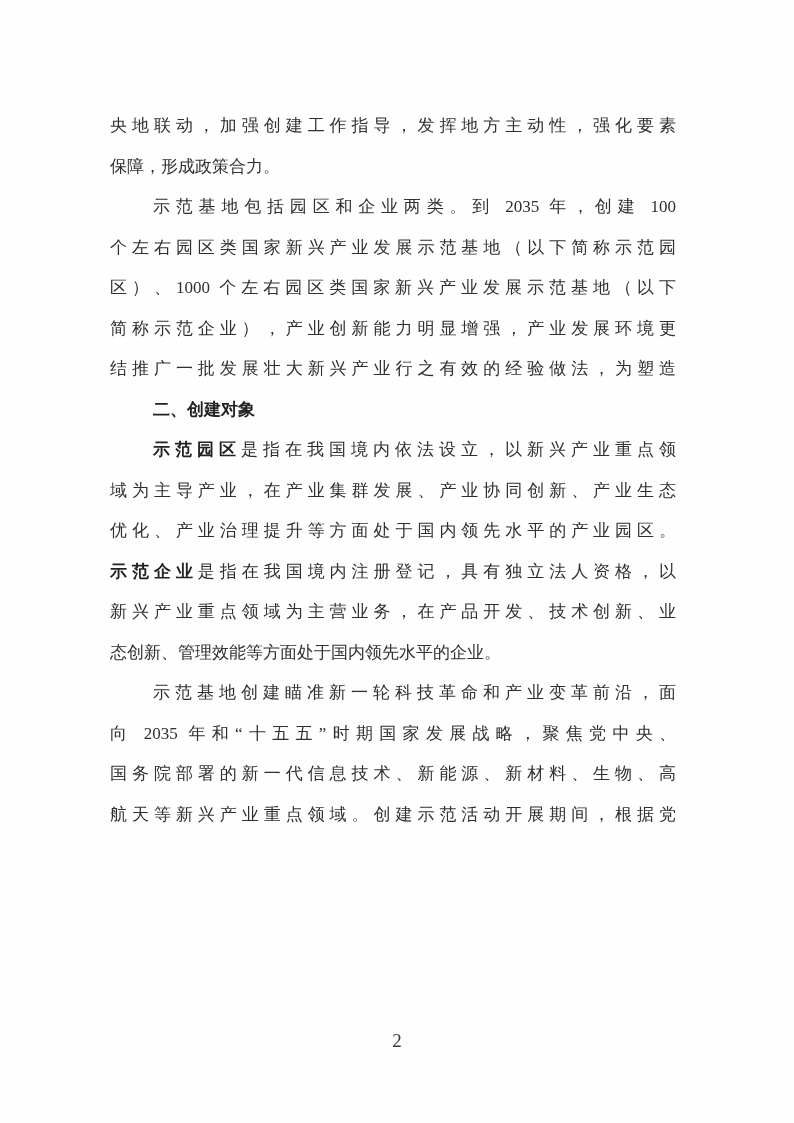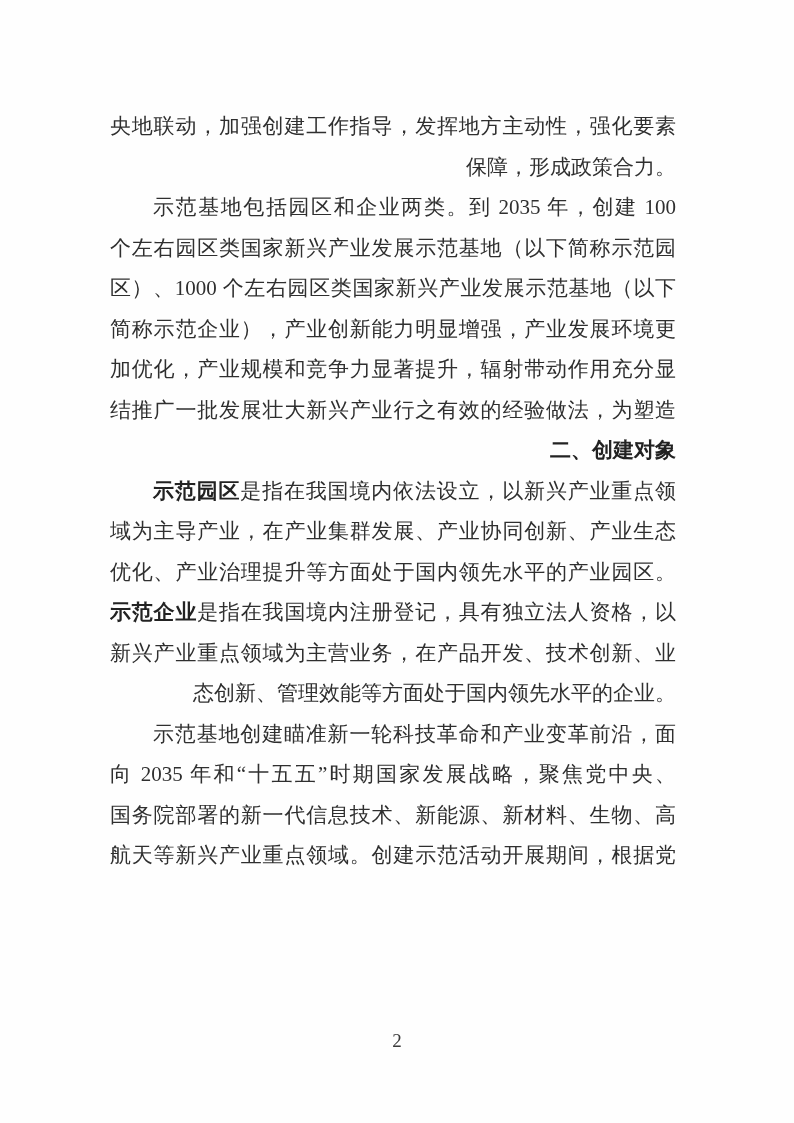--- a/index.html
+++ b/index.html
@@ -15,27 +15,27 @@
     background: #fefefe;
     overflow: hidden;
     font-family: "Liberation Serif", serif;
     color: #2f2f2f;
   }
   .content {
     position: absolute;
     left: 110px;
     top: 106px;
     width: 566px;
-    font-size: 21px;
+    font-size: 17px;
     line-height: 40.5px;
   }
   .line {
     height: 40.5px;
     overflow: hidden;
-    text-align: right;
+    text-align: left;
   }
   .line.jfull {
     text-align: justify;
     text-align-last: justify;
   }
   .line.indent {
     text-indent: 43px;
   }
   .line.heading {
     font-family: "Liberation Sans", sans-serif;
@@ -63,21 +63,20 @@
 <body>
 
 <div class="page">
   <div class="content">
       <div class="line jfull"><span>央地联动，加强创建工作指导，发挥地方主动性，强化要素</span></div>
       <div class="line"><span>保障，形成政策合力。</span></div>
       <div class="line jfull indent"><span>示范基地包括园区和企业两类。到 2035 年，创建 100</span></div>
       <div class="line jfull"><span>个左右园区类国家新兴产业发展示范基地（以下简称示范园</span></div>
       <div class="line jfull"><span>区）、1000 个左右园区类国家新兴产业发展示范基地（以下</span></div>
       <div class="line jfull"><span>简称示范企业），产业创新能力明显增强，产业发展环境更</span></div>
-      <div class="line jfull"><span>加优化，产业规模和竞争力显著提升，辐射带动作用充分显</span></div>
       <div class="line jfull"><span>结推广一批发展壮大新兴产业行之有效的经验做法，为塑造</span></div>
       <div class="line heading indent"><span class="b">二、创建对象</span></div>
       <div class="line jfull indent"><span class="b">示范园区</span><span>是指在我国境内依法设立，以新兴产业重点领</span></div>
       <div class="line jfull"><span>域为主导产业，在产业集群发展、产业协同创新、产业生态</span></div>
       <div class="line jfull"><span>优化、产业治理提升等方面处于国内领先水平的产业园区。</span></div>
       <div class="line jfull"><span class="b">示范企业</span><span>是指在我国境内注册登记，具有独立法人资格，以</span></div>
       <div class="line jfull"><span>新兴产业重点领域为主营业务，在产品开发、技术创新、业</span></div>
       <div class="line"><span>态创新、管理效能等方面处于国内领先水平的企业。</span></div>
       <div class="line jfull indent"><span>示范基地创建瞄准新一轮科技革命和产业变革前沿，面</span></div>
       <div class="line jfull"><span>向 2035 年和“十五五”时期国家发展战略，聚焦党中央、</span></div>

